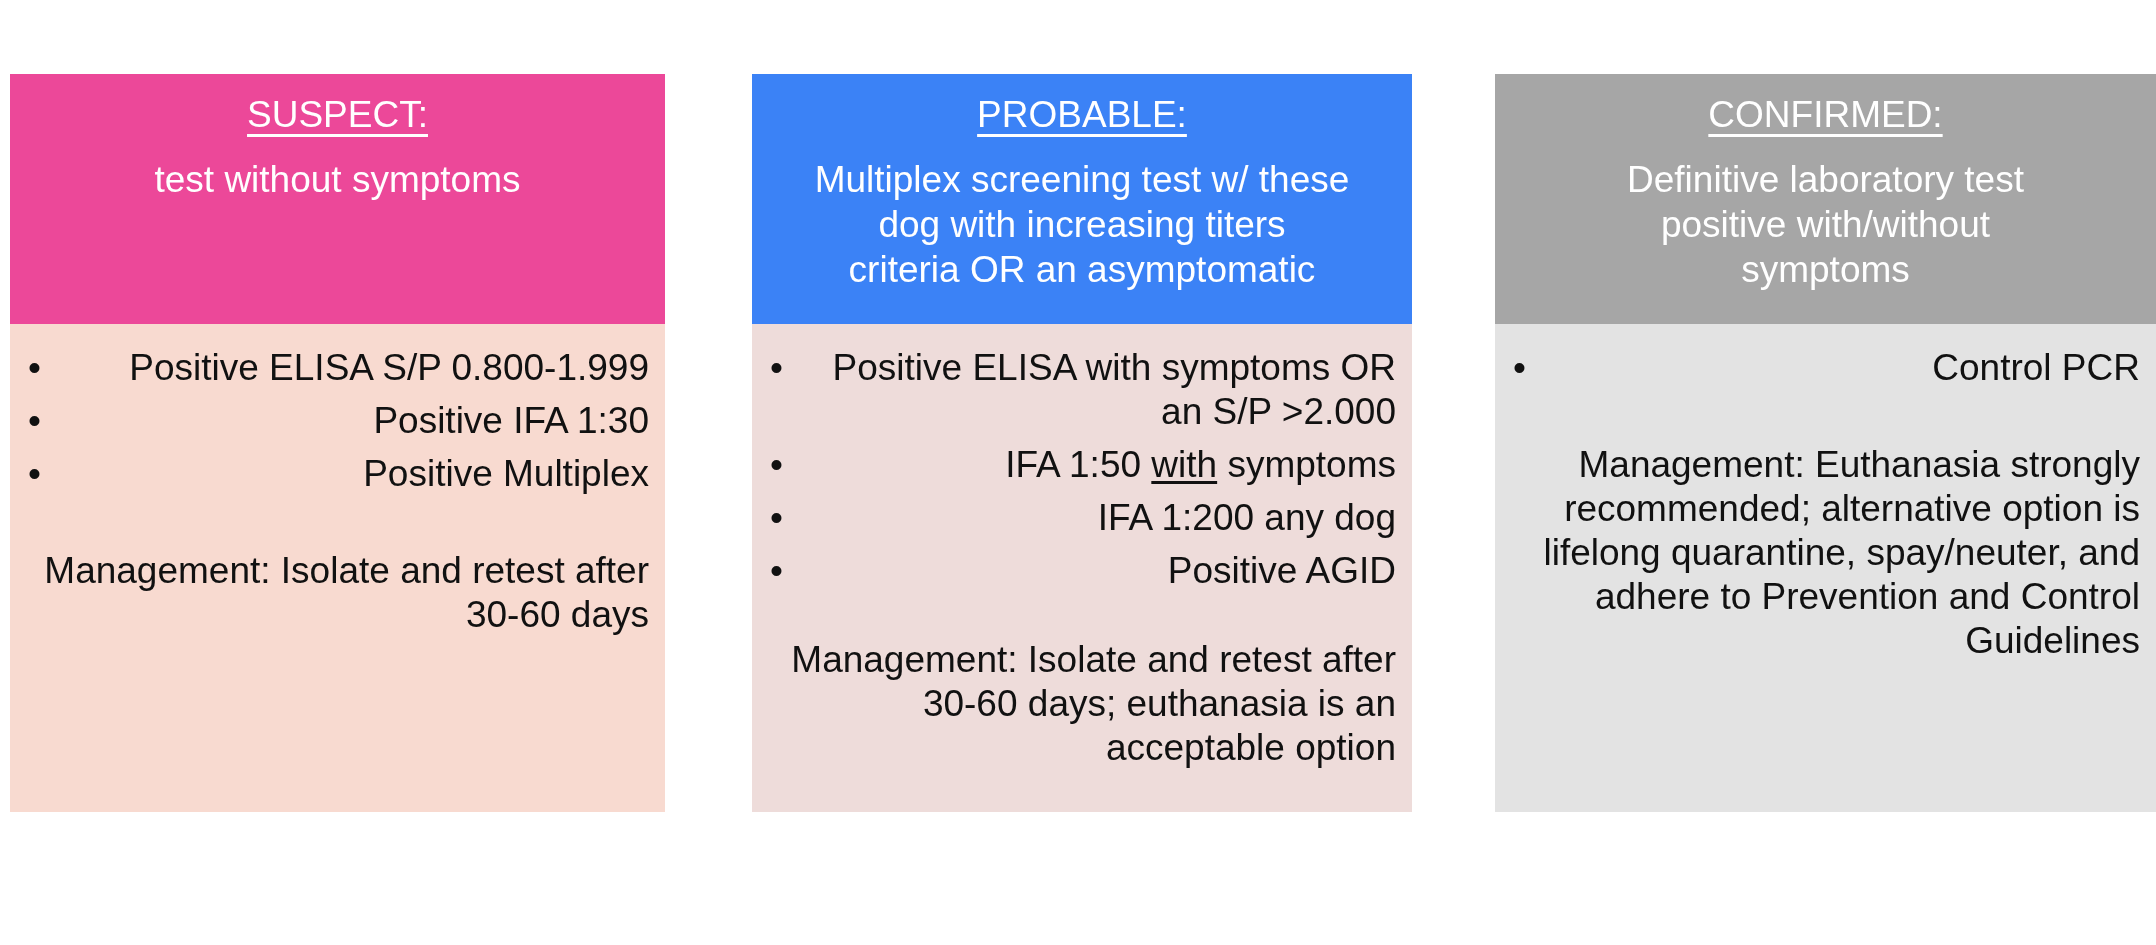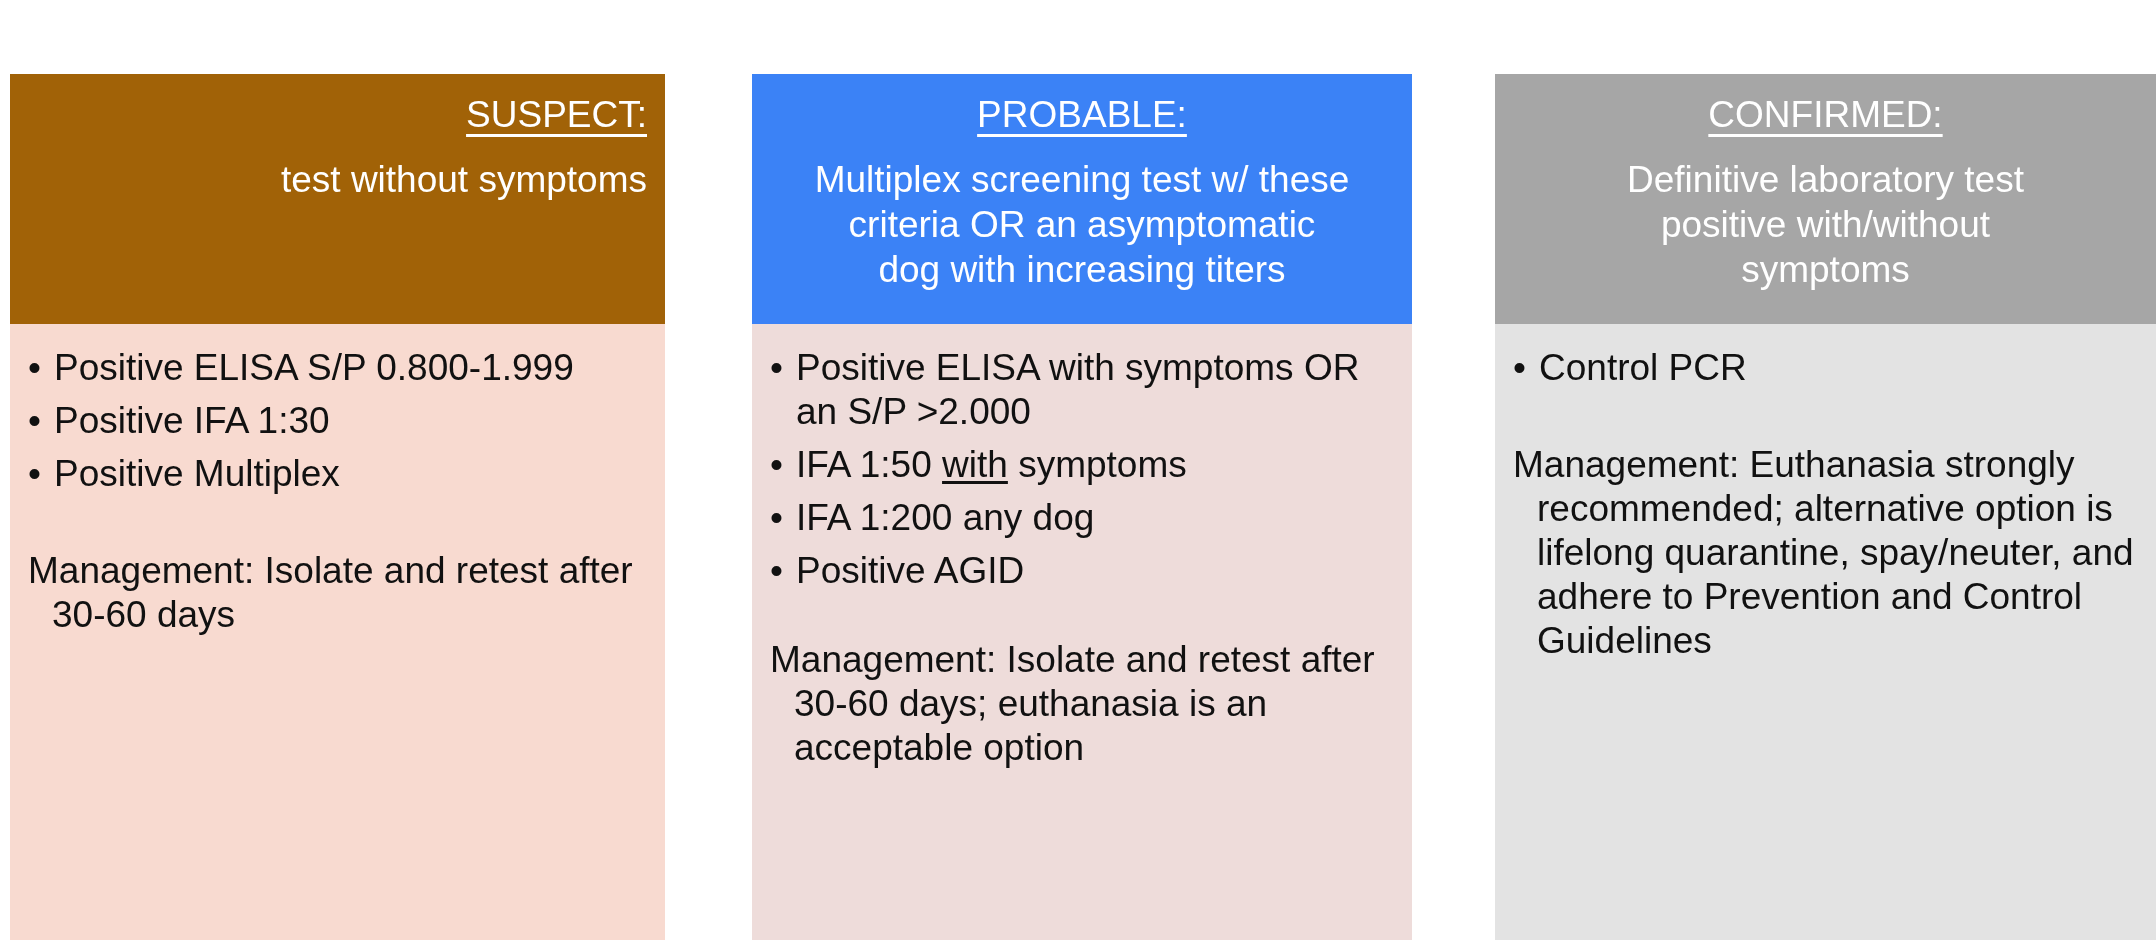--- a/index.html
+++ b/index.html
@@ -58,29 +58,30 @@
 
   .header-sub {
     font-size: 37px;
     line-height: 1.22;
     font-weight: 400;
   }
 
   .column-body {
     box-sizing: border-box;
     flex: 1 1 auto;
-    height: 616px;
+    height: 488px;
     padding: 22px 16px 12px 18px;
     color: #111111;
     font-size: 37px;
     line-height: 1.19;
+    text-align: right;
   }
 
   
-  #col-suspect   .column-header { background: #a16207; align-items: flex-end; }
+  #col-suspect   .column-header { background: #ec4899; }
   #col-suspect   .column-body   { background: #F8DAD0; }
   #col-probable  .column-header { background: #3b82f6; }
   #col-probable  .column-body   { background: #EEDCDA; }
   #col-confirmed .column-header { background: #A6A6A6; }
   #col-confirmed .column-body   { background: #E3E3E3; }
 
   
   .bullet-list {
     list-style: none;
     margin: 0;
@@ -138,22 +139,22 @@
         <span class="mgmt-text">Management: Isolate and retest after 30-60 days</span>
       </p>
     </div>
   </div>
 
   <div class="column" id="col-probable">
     <div class="column-header">
       <div class="header-title">PROBABLE:</div>
       <div class="header-sub">
         <div>Multiplex screening test w/ these</div>
+        <div>dog with increasing titers</div>
         <div>criteria OR an asymptomatic</div>
-        <div>dog with increasing titers</div>
       </div>
     </div>
     <div class="column-body">
       <ul class="bullet-list">
         <li class="bullet-item">Positive ELISA with symptoms OR an S/P &gt;2.000</li>
         <li class="bullet-item">
           <span>IFA 1:50 <span class="underlined">with</span> symptoms</span>
         </li>
         <li class="bullet-item">IFA 1:200 any dog</li>
         <li class="bullet-item">Positive AGID</li>

